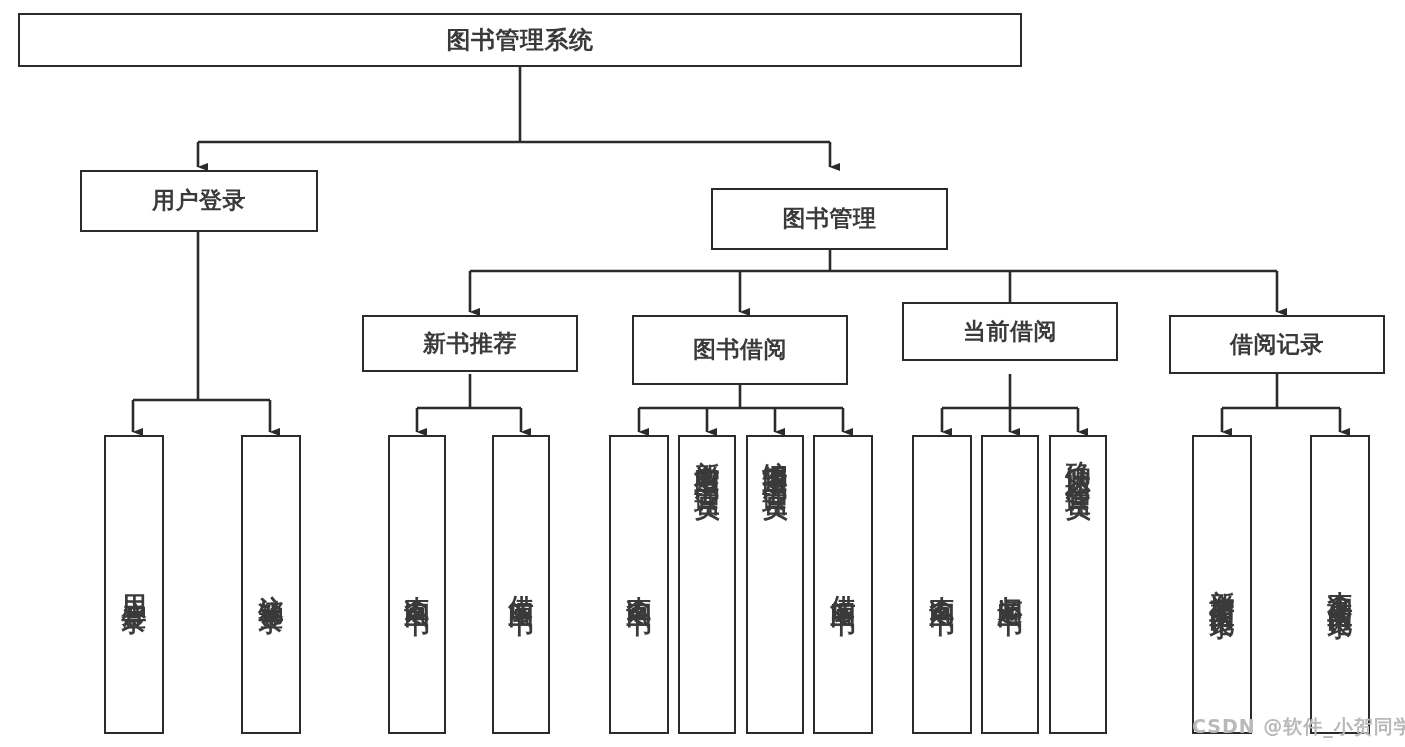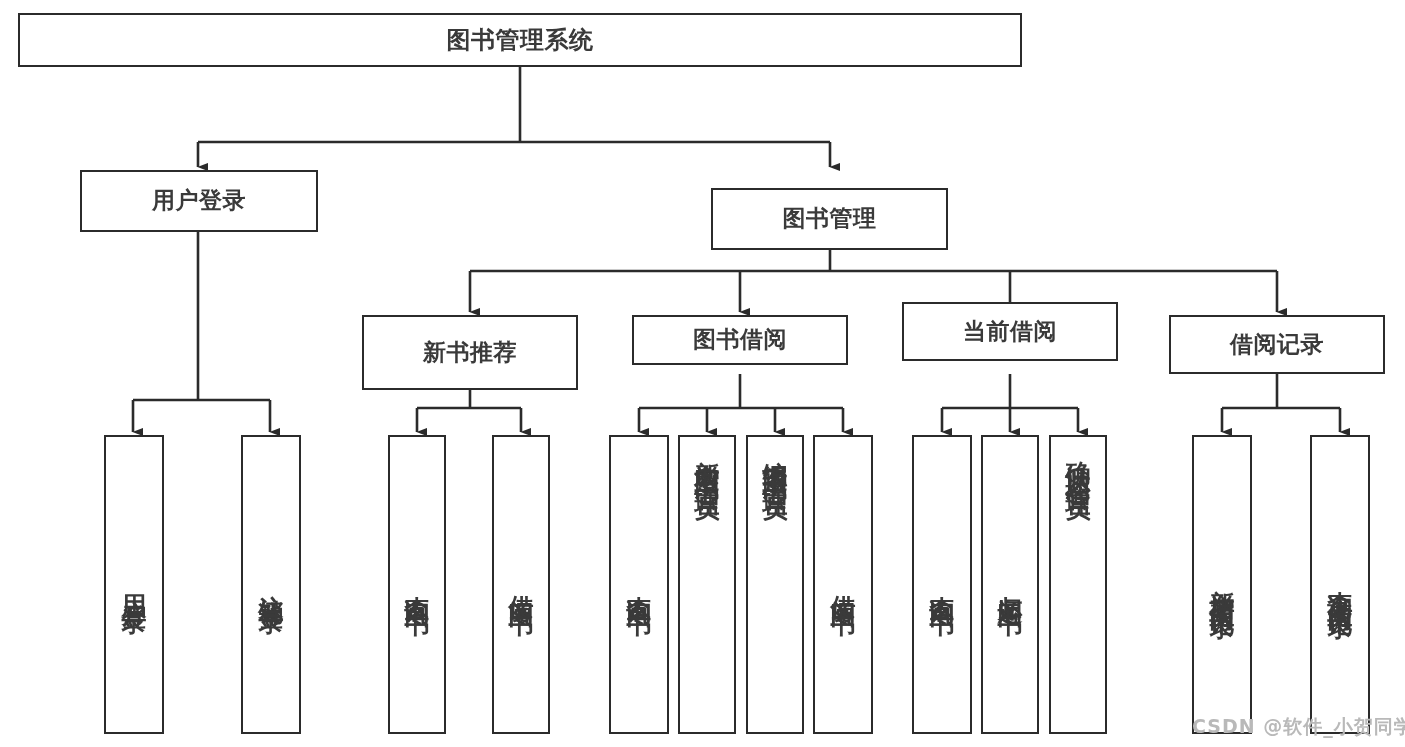--- a/index.html
+++ b/index.html
@@ -150,24 +150,24 @@
     <span class="lbl">图书管理系统</span>
   </div>
 
   <div class="node horiz" style="left:80px; top:170px; width:238px; height:62px;">
     <span class="lbl">用户登录</span>
   </div>
   <div class="node horiz" style="left:711px; top:188px; width:237px; height:62px;">
     <span class="lbl">图书管理</span>
   </div>
 
-  <div class="node horiz" style="left:362px; top:315px; width:216px; height:75px;">
+  <div class="node horiz" style="left:362px; top:315px; width:216px; height:57px;">
     <span class="lbl">新书推荐</span>
   </div>
-  <div class="node horiz" style="left:632px; top:315px; width:216px; height:50px;">
+  <div class="node horiz" style="left:632px; top:315px; width:216px; height:70px;">
     <span class="lbl">图书借阅</span>
   </div>
   <div class="node horiz" style="left:902px; top:302px; width:216px; height:59px;">
     <span class="lbl">当前借阅</span>
   </div>
   <div class="node horiz" style="left:1169px; top:315px; width:216px; height:59px;align-items:center;">
     <span class="lbl">借阅记录</span>
   </div>
 
   <div class="node vert" style="left:104px; top:435px; width:60px; height:299px;">

